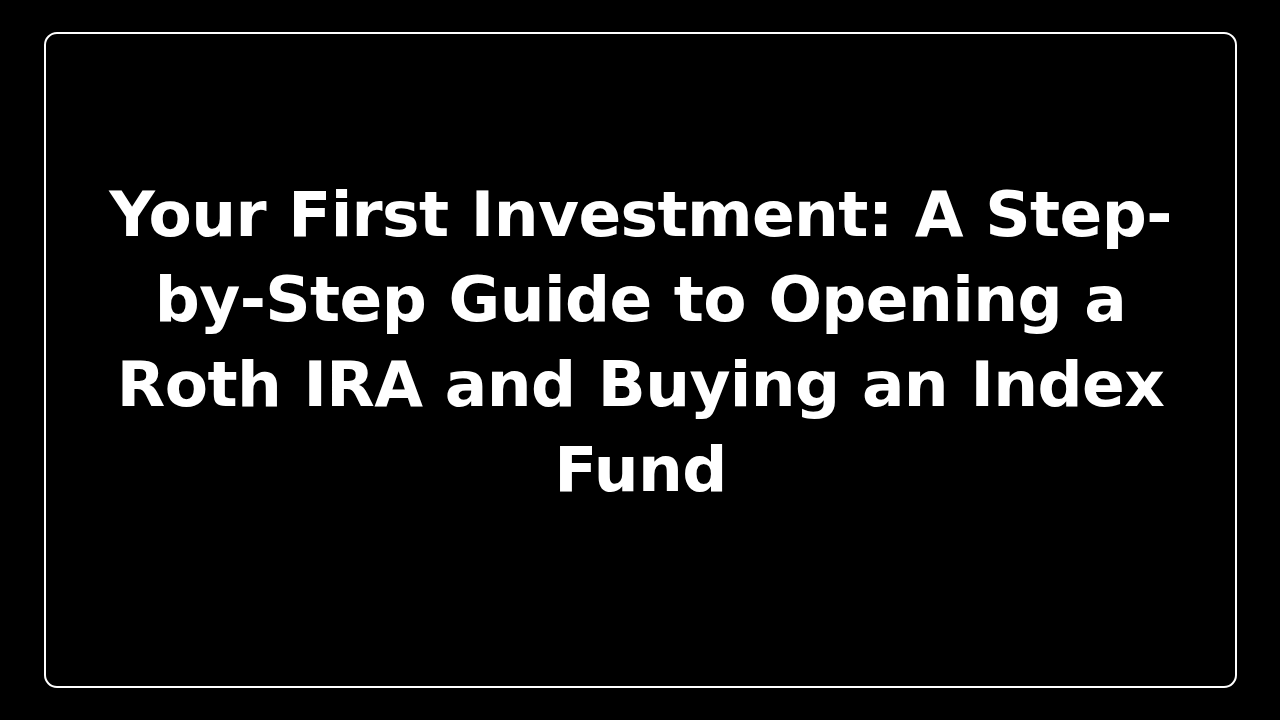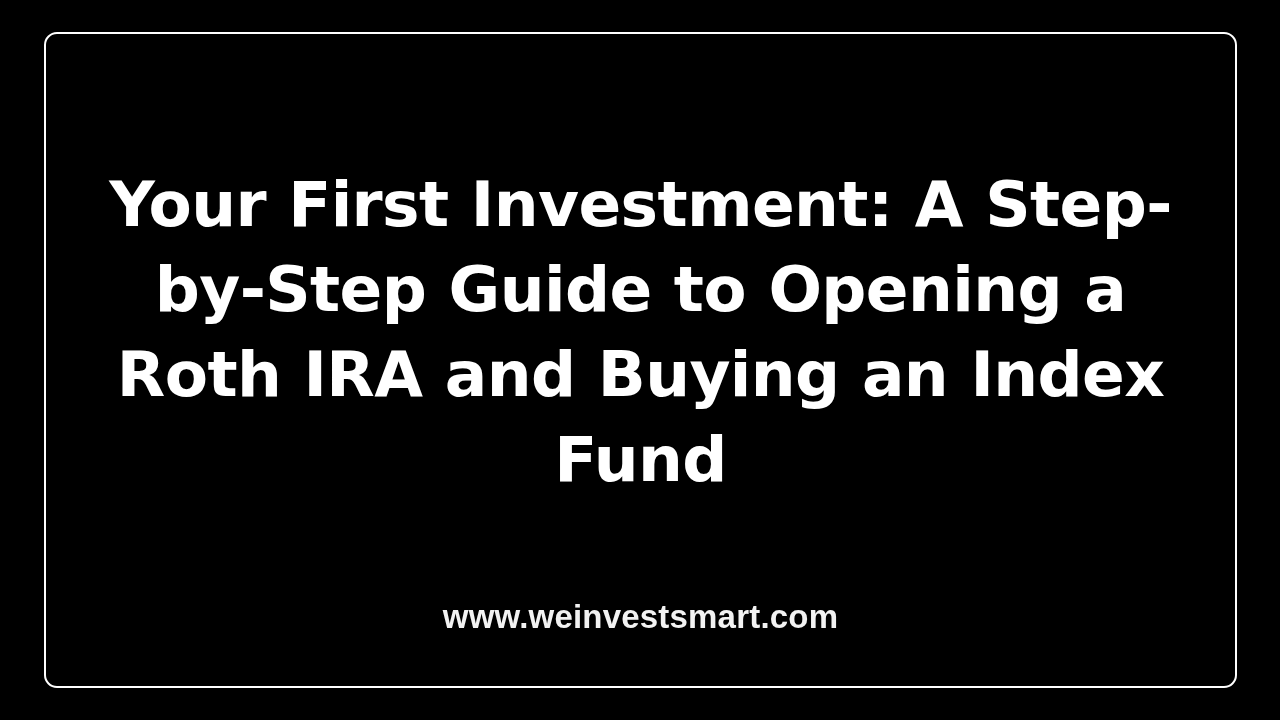--- a/index.html
+++ b/index.html
@@ -46,21 +46,21 @@
     box-sizing: border-box;
     display: flex;
     flex-direction: column;
     align-items: stretch;
     justify-content: flex-start;
   }
 
   .title-block {
     position: absolute;
     left: 18px;
-    top: 130px;
+    top: 140px;
     width: 1157px;
     text-align: center;
   }
 
   .title {
     margin: 0;
     color: #ffffff;
     font-family: "DejaVu Sans", sans-serif;
     font-size: 63px;
     font-weight: 700;
@@ -96,18 +96,15 @@
 <div class="card">
 
   <div class="frame"></div>
 
   <div class="content">
 
     <div class="title-block">
       <h1 class="title">Your First Investment: A Step-by-Step Guide to Opening a Roth IRA and Buying an Index Fund</h1>
     </div>
 
-    <div class="url-block">
-      <p class="url">www.weinvestsmart.com</p>
-    </div>
 
   </div>
 </div>
 
 </body></html>

